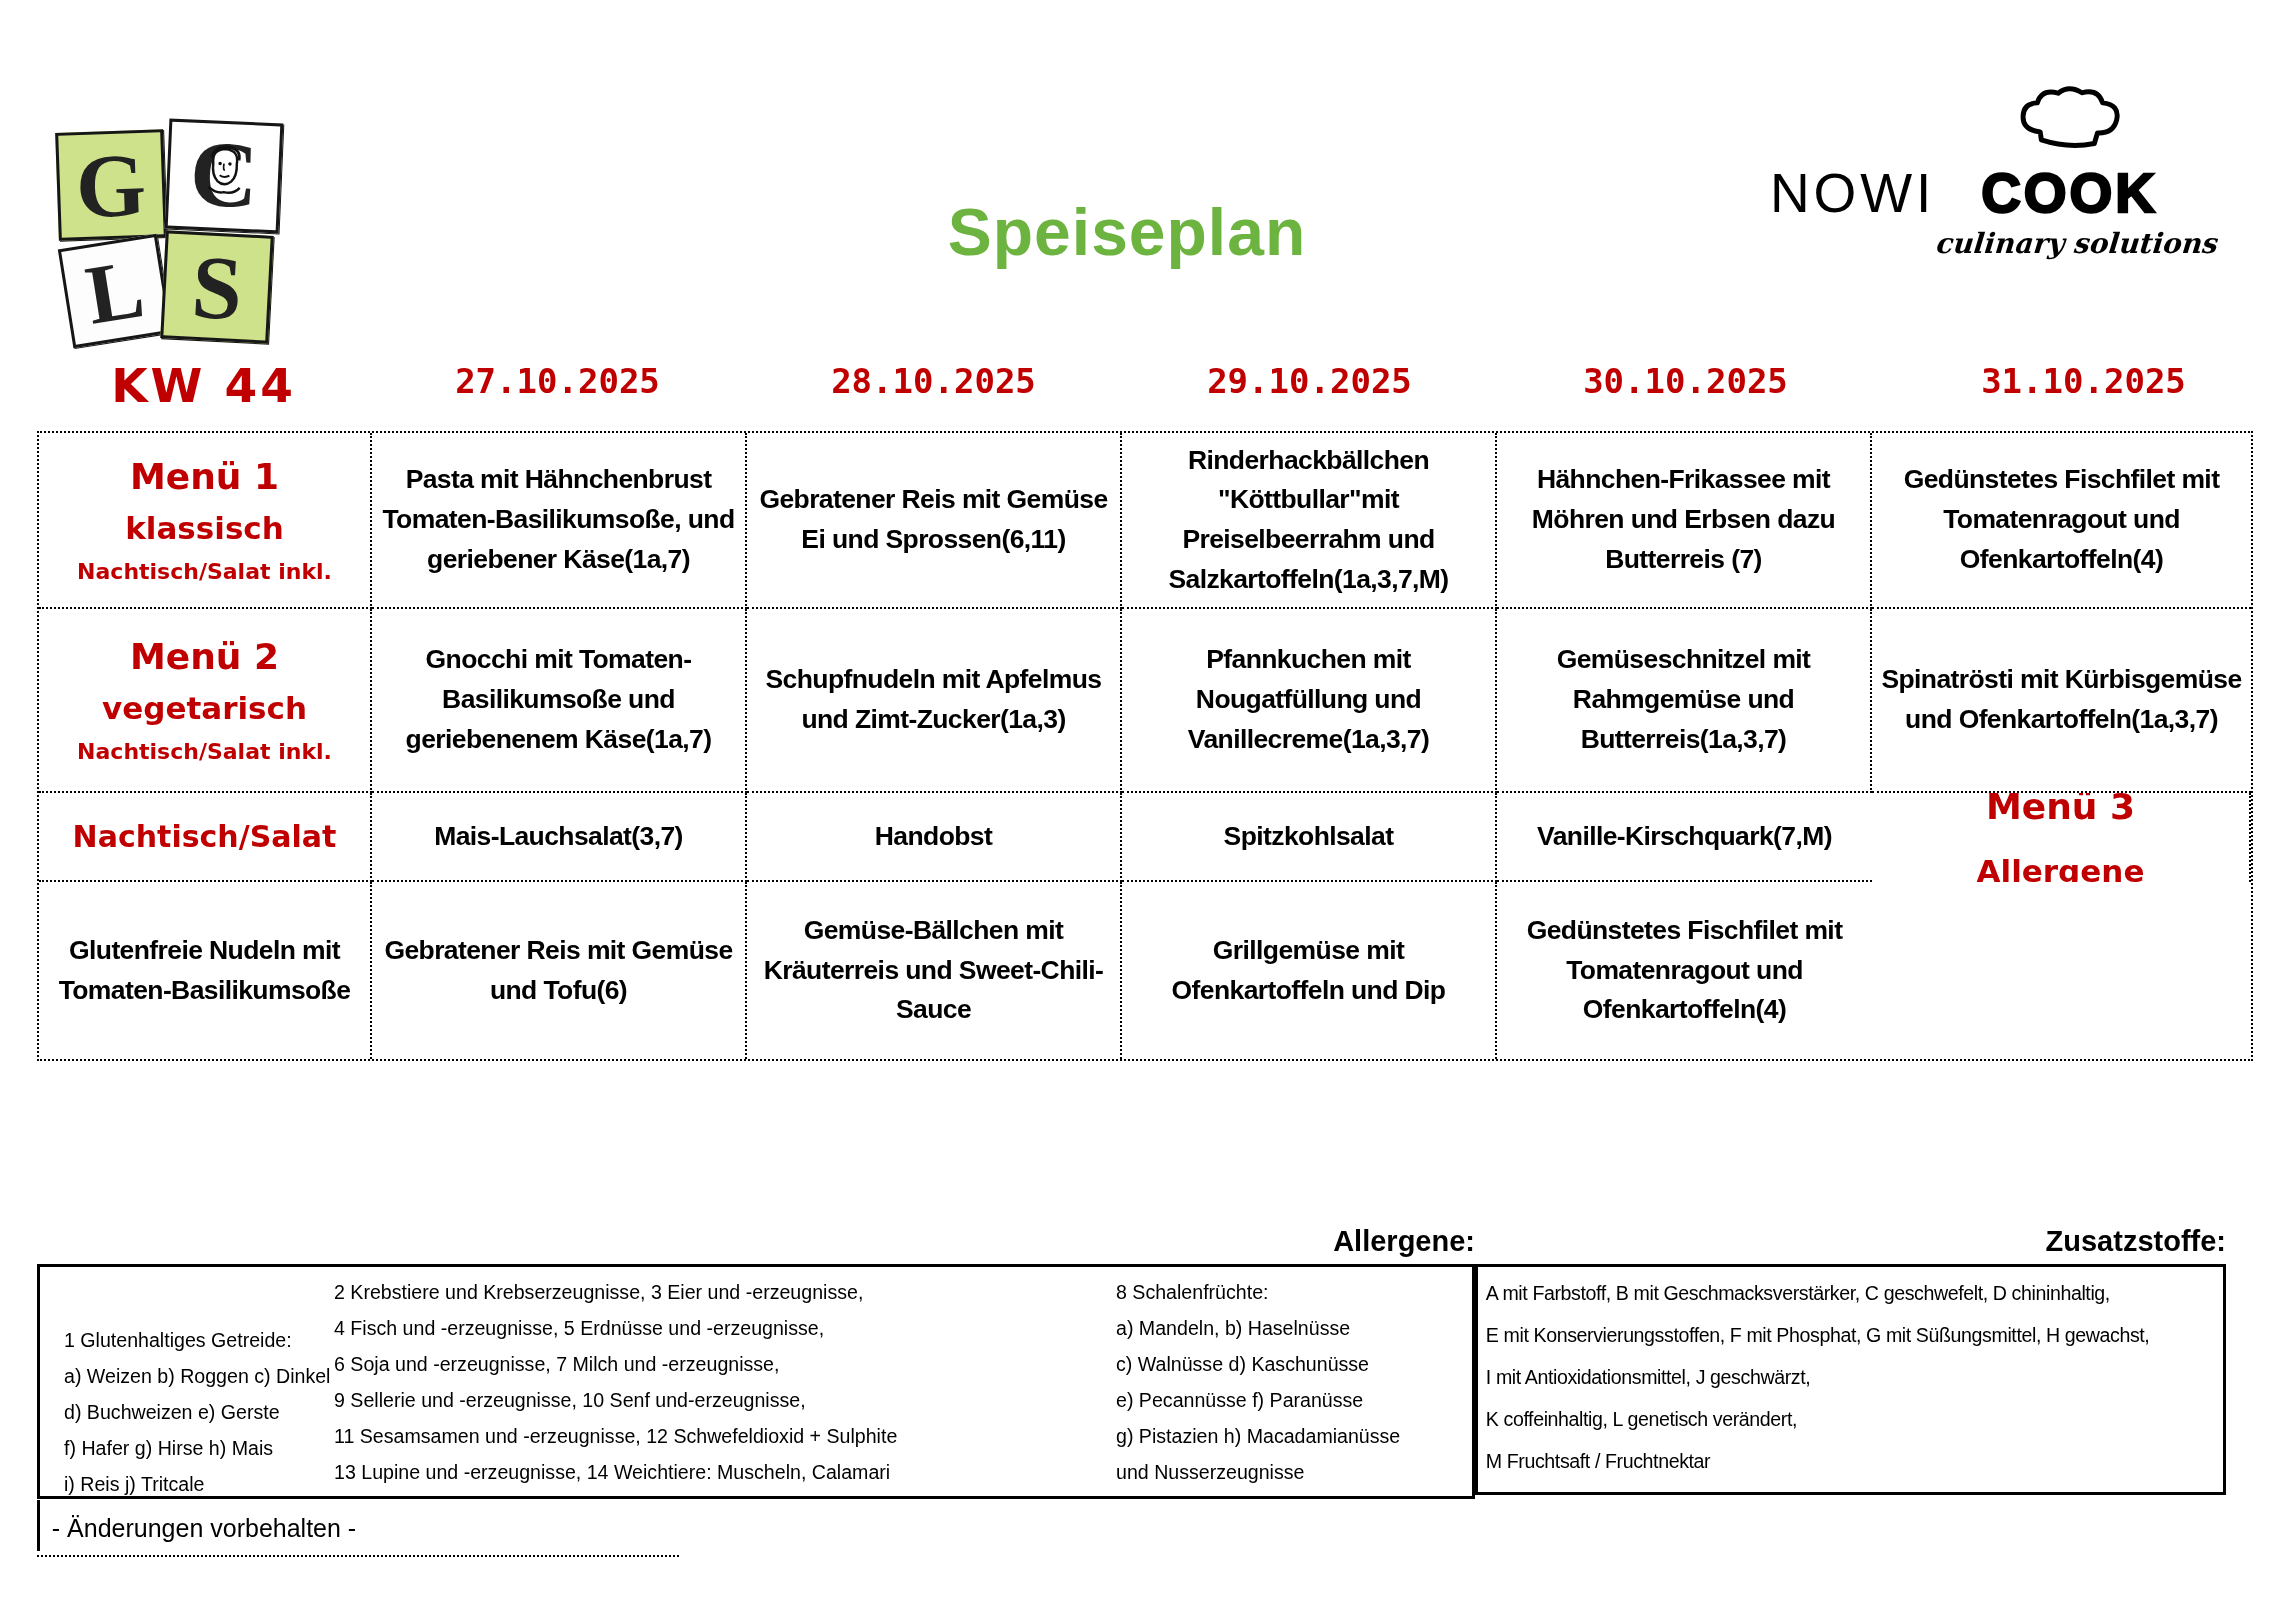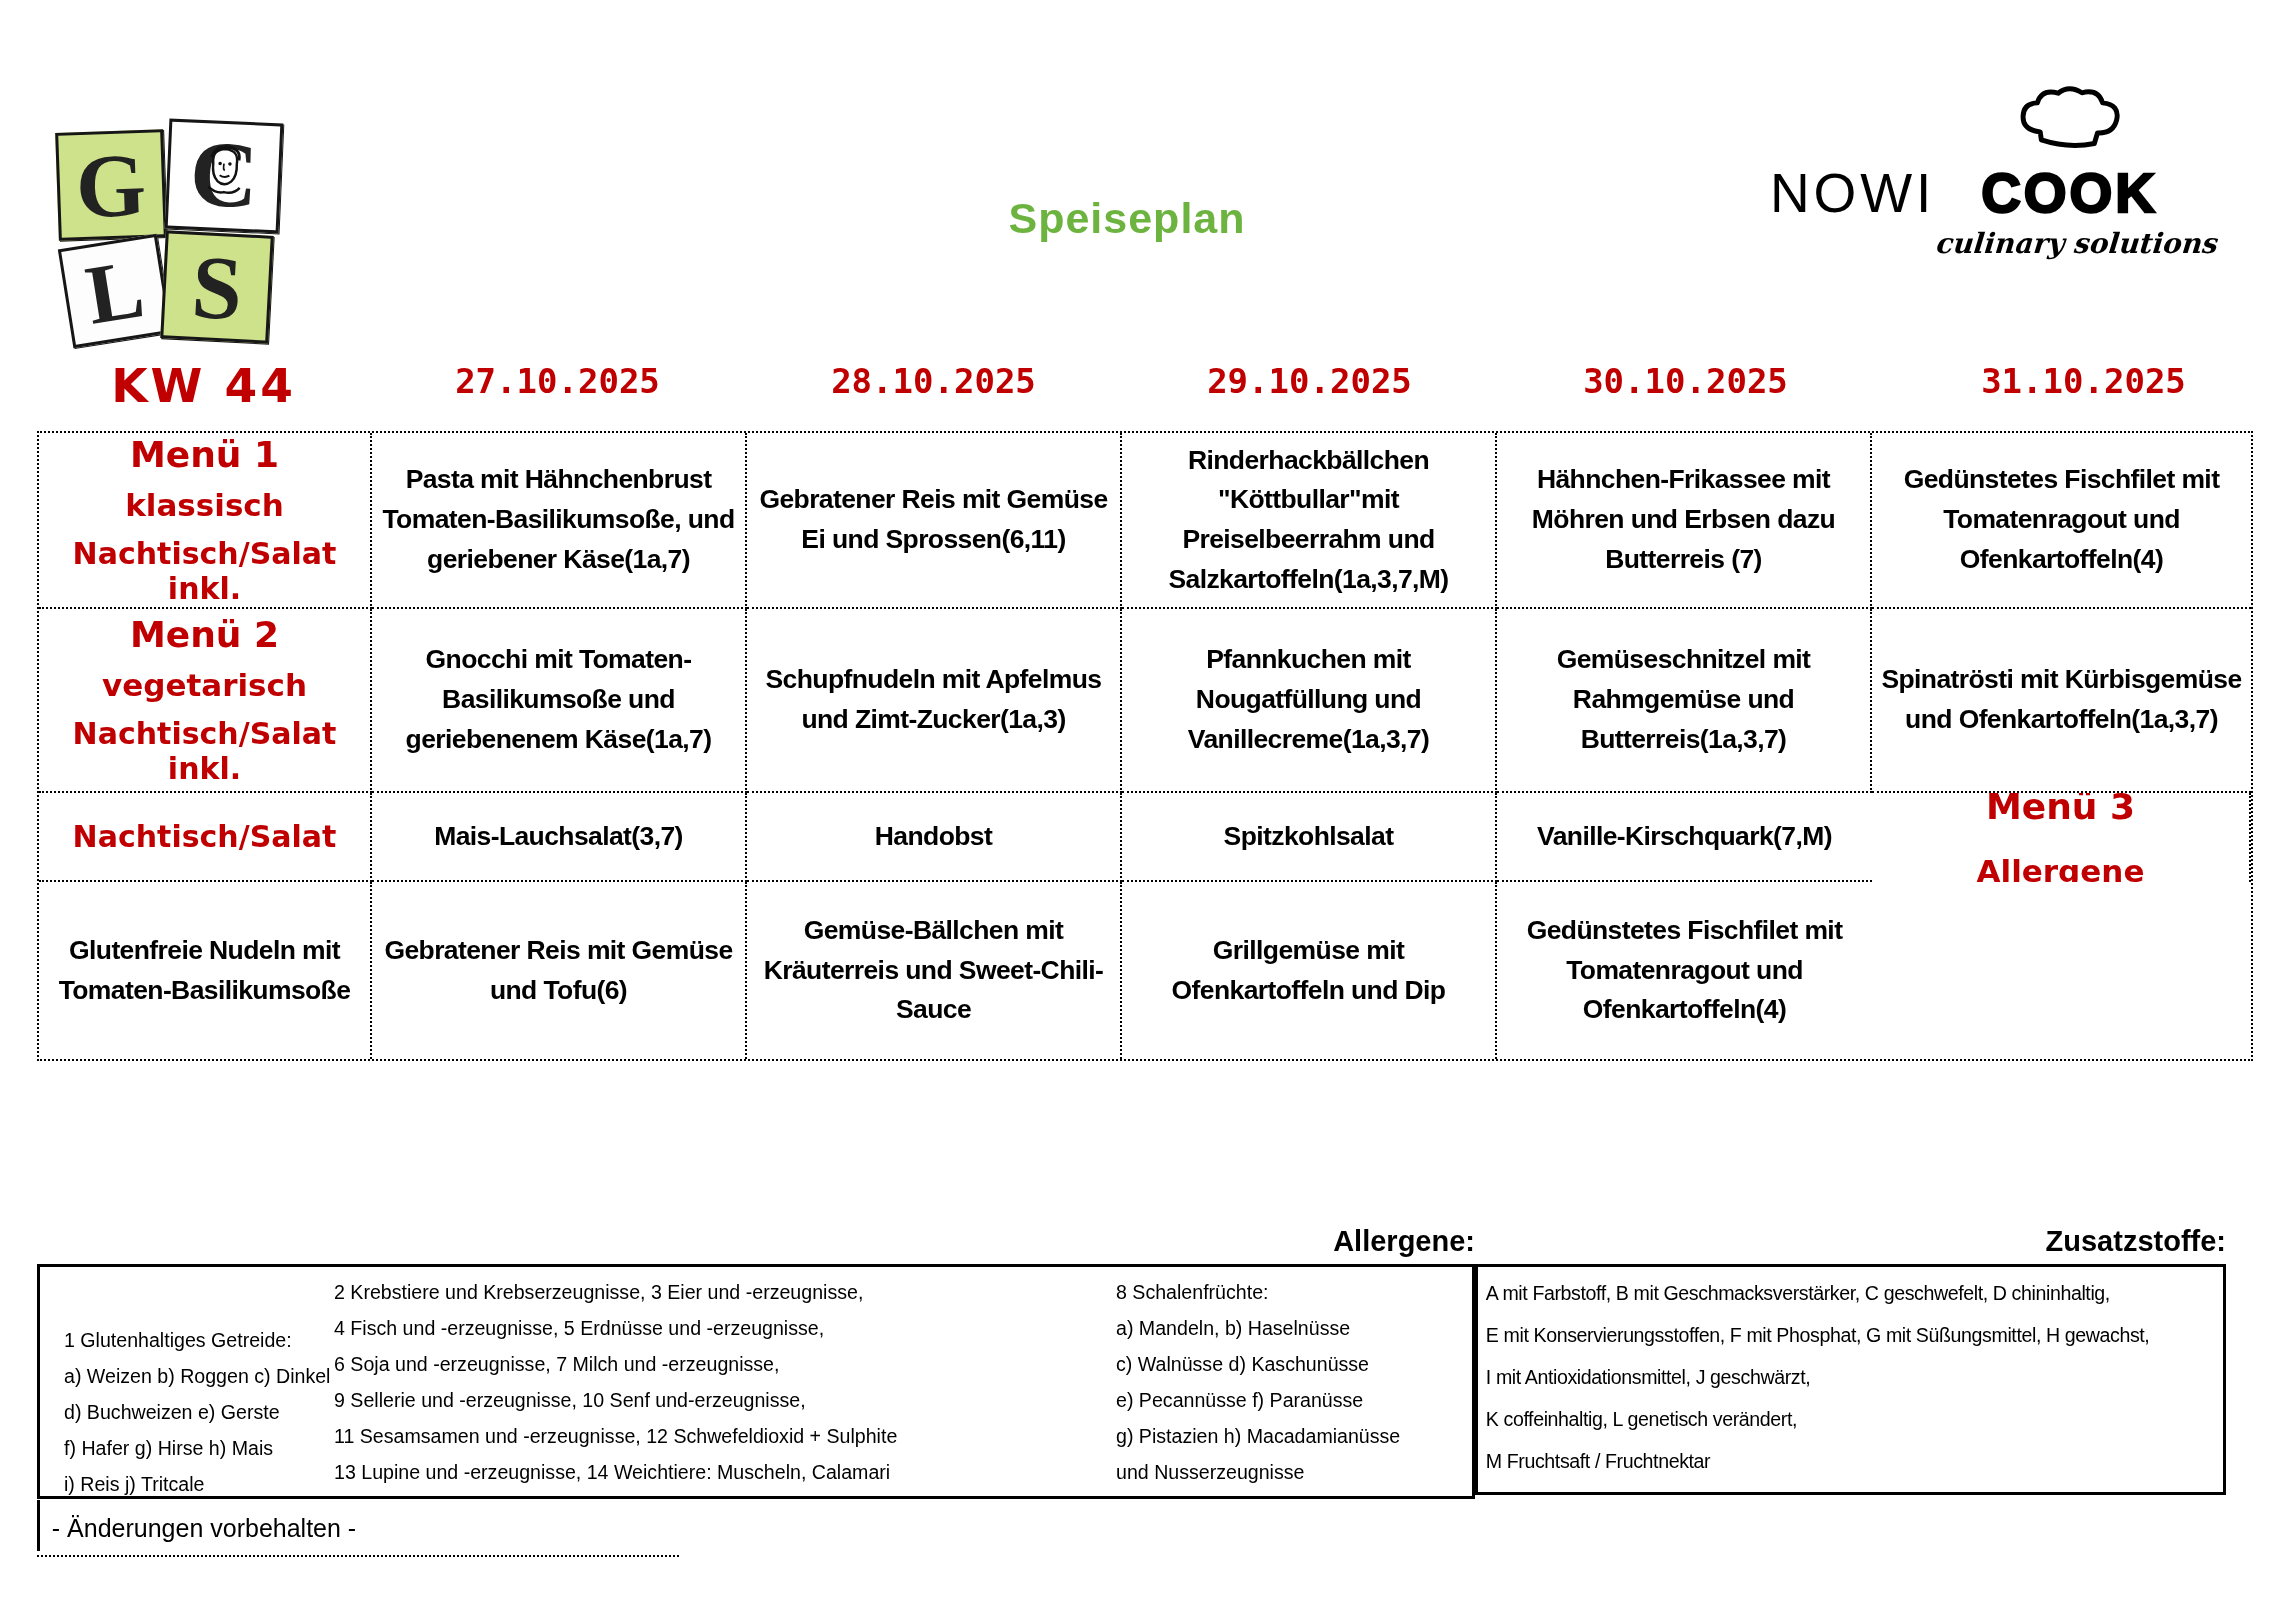--- a/index.html
+++ b/index.html
@@ -4,21 +4,21 @@
 <style>
   html,body { margin:0; padding:0; background:#ffffff; }
   .page {
     position:relative; width:2292px; height:1621px; background:#fff;
     font-family:"Liberation Sans", sans-serif; color:#000; overflow:hidden;
   }
 
   
   .speiseplan-title {
     position:absolute; left:833px; top:194px; width:588px; text-align:center;
-    font-size:43px; font-weight:bold; color:#6db33f; letter-spacing:1px;
+    font-size:66px; font-weight:bold; color:#6db33f; letter-spacing:1px;
   }
 
   
   .logo { position:absolute; left:51px; top:84px; width:245px; height:255px; }
   .tile {
     position:absolute; border:3.9px solid #161616; display:flex; align-items:center; justify-content:center;
     font-family:"Liberation Serif", serif; font-weight:bold; color:#222; background:#fff;
     box-shadow:1px 1px 0 #161616;
   }
   .tile-g { left:5.9px;   top:47px;  width:102px; height:102px; background:#cde28a; transform:rotate(-2deg); font-size:90px; }
@@ -64,21 +64,21 @@
     border-right:2px dotted #000; border-bottom:2px dotted #000;
     display:flex; flex-direction:column; align-items:center; justify-content:center;
     text-align:center; padding:3.9px 7.8px; box-sizing:border-box; overflow:hidden;
   }
   .col-last { border-right:none; }
   .row-last { border-bottom:none; }
   .dish { font-weight:bold; font-size:26.5px; line-height:1.5; letter-spacing:-0.6px; }
   .row-head { color:#c00000; font-family:"DejaVu Sans", sans-serif; font-weight:bold; }
   .rh-title { font-size:36px; }
   .rh-sub   { font-size:31px; margin-top:12.7px; }
-  .rh-note  { font-size:30px; margin-top:13px; }
+  .rh-note  { font-size:22px; margin-top:13px; }
   .rh-sub-wide { font-size:31px; margin-top:25.5px; }
   .rh-single { font-size:30px; }
 
   
   .legend-title { position:absolute; top:1225px; font-size:29px; font-weight:bold; text-align:right; }
   .allergens-title { left:37px;  width:1438px; }
   .additives-title { left:1475px; width:751px; }
 
   .box-allergens {
     position:absolute; left:37px; top:1264px; width:1438px; height:235px;

